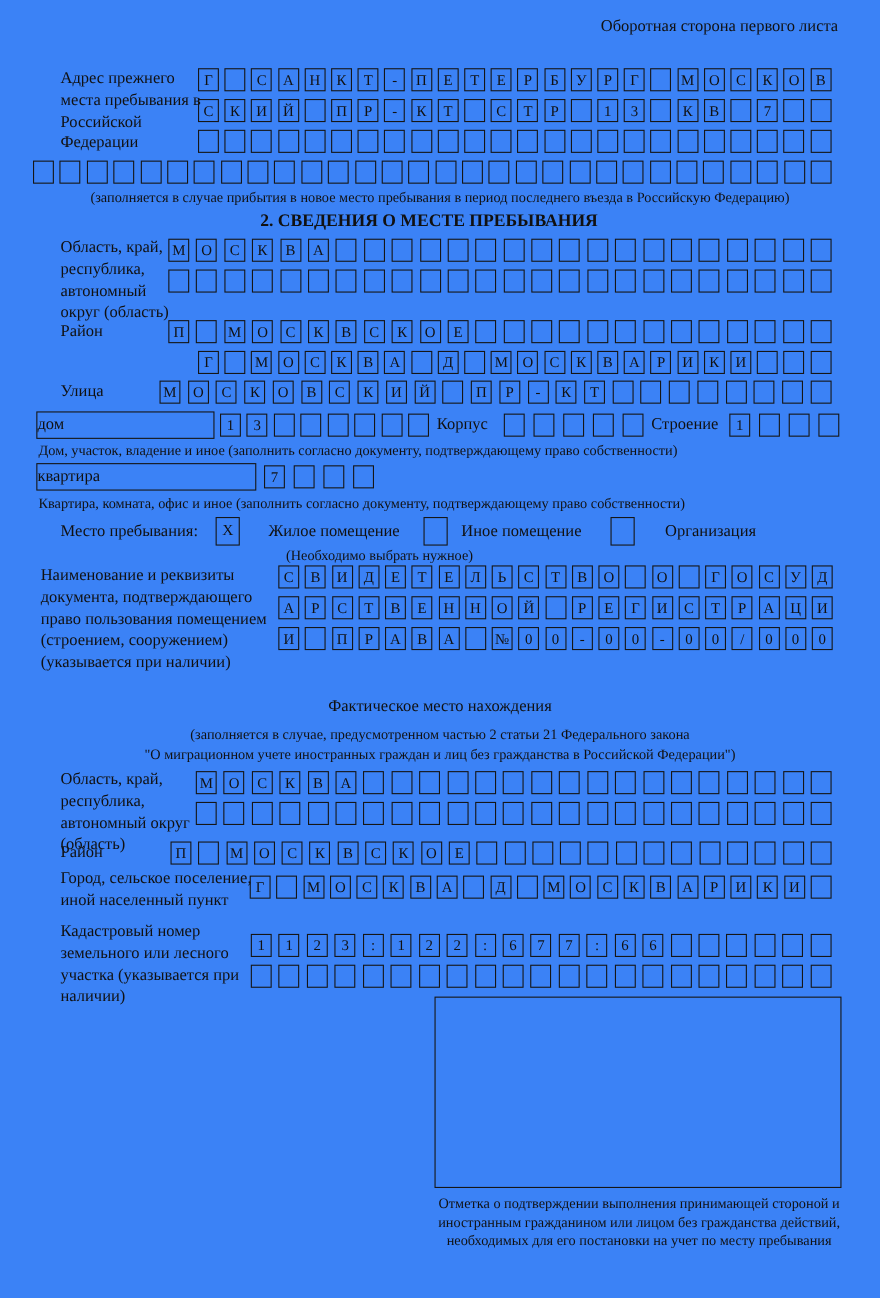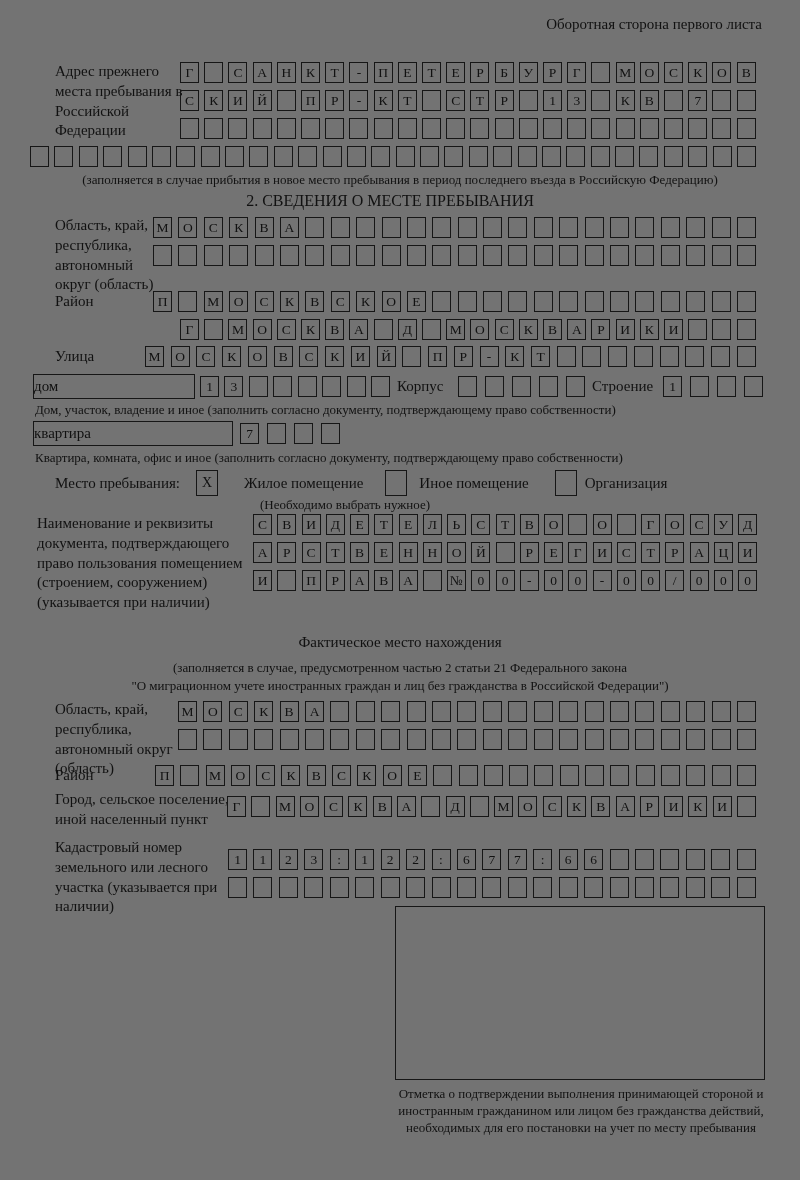--- a/index.html
+++ b/index.html
@@ -1,26 +1,26 @@
 <!DOCTYPE html>
 <html><head>
 <meta charset="utf-8">
 <style>
   *{box-sizing:border-box;margin:0;padding:0}
   html,body{background:#ffffff}
   body{width:800px;height:1180px;font-family:"Liberation Serif","DejaVu Serif",serif;color:#111}
-  .page{position:relative;width:800px;height:1180px;overflow:hidden;background:#737373}
+  .page{position:relative;width:800px;height:1180px;overflow:hidden;background:#3b82f6}
   .abs{position:absolute}
   .hdr-note{top:16px;right:38px;font-size:15px}
   .flabel{font-size:15px;line-height:1.32}
   .caption{font-size:13px;line-height:1.3}
   .center{text-align:center}
   .cellrow{display:flex;justify-content:space-between}
   .cell{flex:0 0 19px;width:19px;height:21px;border:1.6px solid #161616;display:flex;align-items:center;justify-content:center;font-size:13.5px;line-height:1;font-family:"Liberation Serif",serif}
-  .sec-title{font-weight:normal;font-size:16px;width:780px;text-align:center}
+  .sec-title{font-weight:bold;font-size:16px;width:780px;text-align:center}
   .sub-title{font-weight:normal;font-size:15px;width:800px;text-align:center}
   .wide-box{border:1.6px solid #161616;display:flex;align-items:center;font-size:15px;height:25px}
   .inline-label{font-size:15px;white-space:nowrap}
   .checkbox{display:inline-flex;width:22px;height:26px;border:1.6px solid #161616;align-items:center;justify-content:center;font-size:14px}
   .stay-row{display:flex;align-items:center}
   .stamp-box{border:1.7px solid #161616}
 </style>
 </head>
 <body>
 
@@ -321,21 +321,21 @@
     </div>
   <div class="abs caption" style="left:35px;top:450px;width:740px">Квартира, комната, офис и иное (заполнить согласно документу, подтверждающему право собственности)</div>
 
   <div class="abs stay-row" style="left:55px;top:470px">
     <span class="inline-label">Место пребывания:</span>
     <span class="checkbox" style="margin-left:16px">X</span>
     <span class="inline-label" style="margin-left:26px">Жилое помещение</span>
     <span class="checkbox" style="margin-left:22px"></span>
     <span class="inline-label" style="margin-left:12px">Иное помещение</span>
     <span class="checkbox" style="margin-left:26px"></span>
-    <span class="inline-label" style="margin-left:8px">Организация</span>
+    <span class="inline-label" style="margin-left:28px">Организация</span>
   </div>
   <div class="abs caption center" style="left:170px;top:497px;width:350px">(Необходимо выбрать нужное)</div>
 
   <div class="abs flabel" style="left:37px;top:514px;width:212px">Наименование и реквизиты документа, подтверждающего право пользования помещением (строением, сооружением) (указывается при наличии)</div>
   <div class="abs cellrow" style="left:253px;top:514px;width:504px">
       <span class="cell">С</span>
       <span class="cell">В</span>
       <span class="cell">И</span>
       <span class="cell">Д</span>
       <span class="cell">Е</span>

